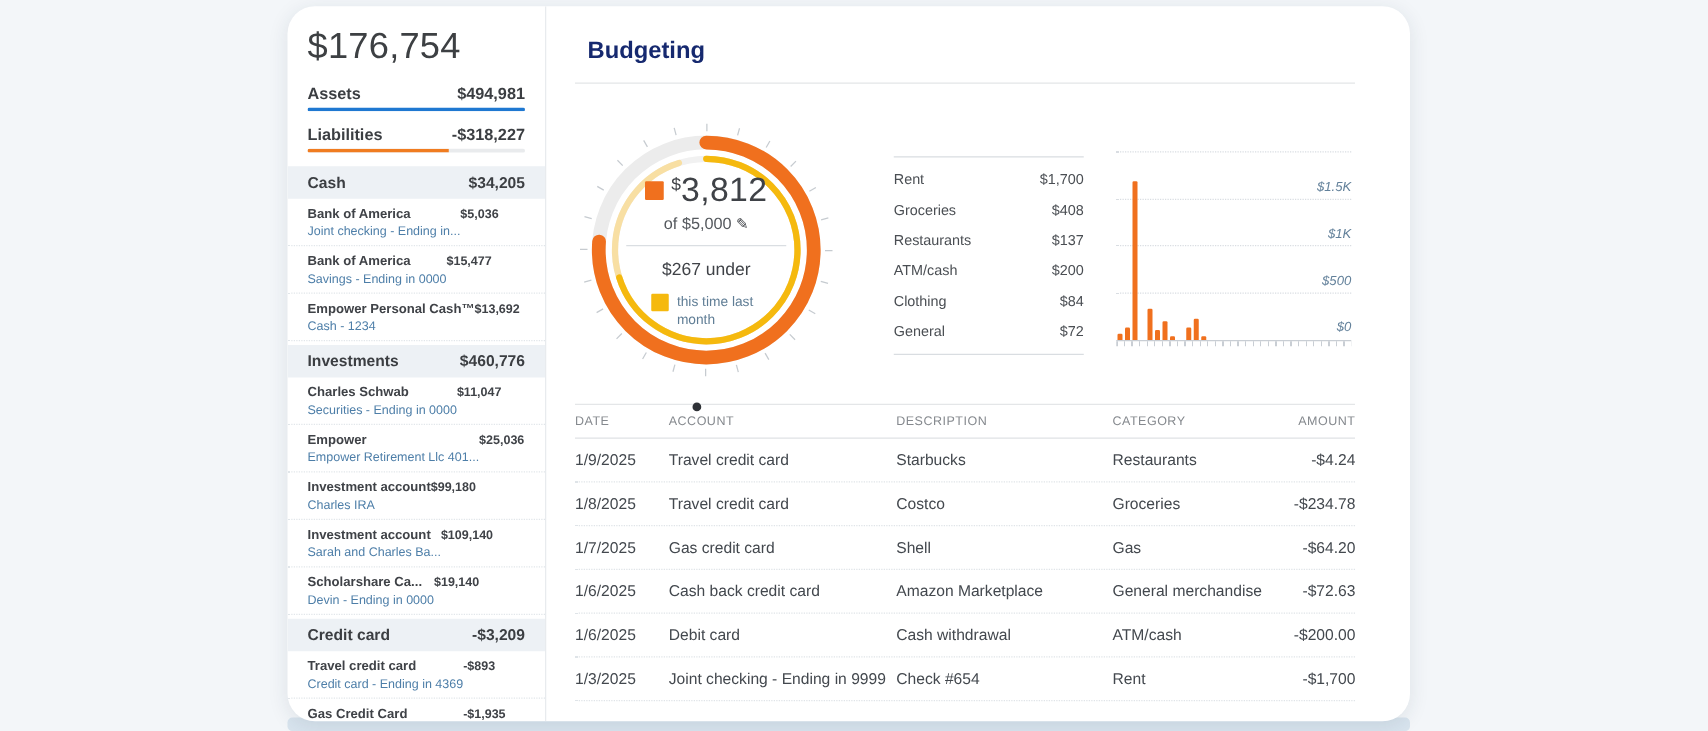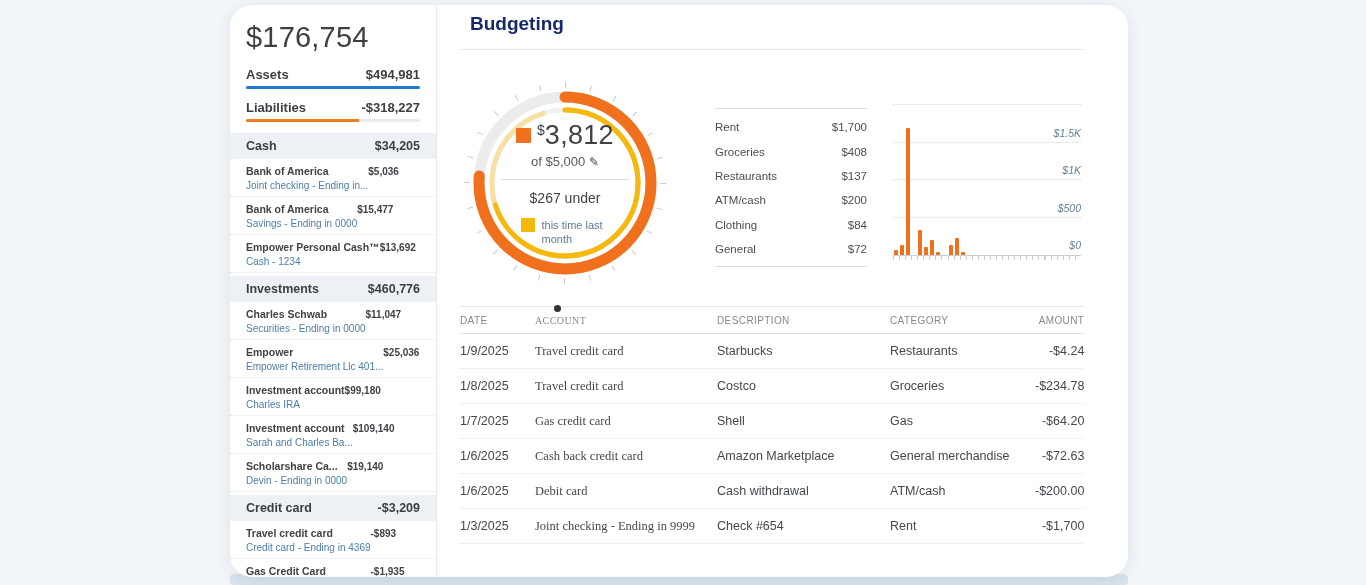--- a/index.html
+++ b/index.html
@@ -23,21 +23,21 @@
     padding:0 16px; height:26px; margin-top:3px; }
   .sec-header span { font-size:12.5px; font-weight:bold; color:#3b3e42; }
   .acct { display:flex; padding:6px 16px 5px 16px; border-bottom:1px dotted #e1e6ea; }
   .acct:last-of-type { border-bottom:none; }
   .acct-name { font-size:10.5px; font-weight:bold; color:#3f4247; margin-bottom:3px; white-space:nowrap; }
   .acct-detail { font-size:10px; color:#4d7ea8; white-space:nowrap; }
   .acct-v { font-size:10px; font-weight:bold; color:#3f4247; padding-top:1px; }
 
   
   .main { position:relative; flex:1; padding:0 47px 0 23px; }
-  .page-title { font-size:19px; font-weight:bold; color:#16296f; margin:8px 0 0 10px; }
+  .page-title { font-size:19px; font-weight:bold; color:#16296f; margin:25px 0 0 10px; }
   .title-divider { height:1px; background:#e4e6e8; margin-top:14px; }
 
   .budget-row { position:relative; height:252px; }
 
   
   .gauge-wrap { position:absolute; left:0px; top:28px; width:210px; height:210px; }
   .gauge-wrap svg { position:absolute; left:3px; top:3px; }
   .ticks { position:absolute; left:50%; top:50%; width:0; height:0; }
   .ticks i { position:absolute; left:0; top:0; width:1px; height:6px; background:#c6cbd0; transform-origin:0 0; }
   .gauge-center { position:absolute; left:0; top:0; width:210px; height:210px; display:flex;
@@ -72,21 +72,21 @@
   .axis-ticks { position:absolute; left:0; bottom:-5px; width:100%; height:4px;
     background:repeating-linear-gradient(90deg,#c9ced4 0 1px,transparent 1px 6.06px); }
 
   
   .tx-table { margin-top:4px; border-top:1px solid #e4e6e8; }
   .tx-head { display:flex; align-items:center; height:27px; border-bottom:1px solid #dfe2e5; }
   .tx-head span { font-size:10px; letter-spacing:.4px; color:#85898e; }
   .tx-row { display:flex; align-items:center; height:35px; border-bottom:1px dotted #dfe4e8; cursor:pointer; }
   .tx-row span { font-size:12.5px; color:#43484e; }
   .c-date { width:75px; }
-  .c-acct { width:182px;font-family:Liberation Serif, serif; }
+  .c-acct { width:182px; }
   .c-desc { width:173px; }
   .c-cat  { width:145px; }
   .c-amt  { flex:1; text-align:right; }
 </style>
 </head>
 <body>
 
 <div class="stage">
   <div class="bottom-strip"></div>
 

